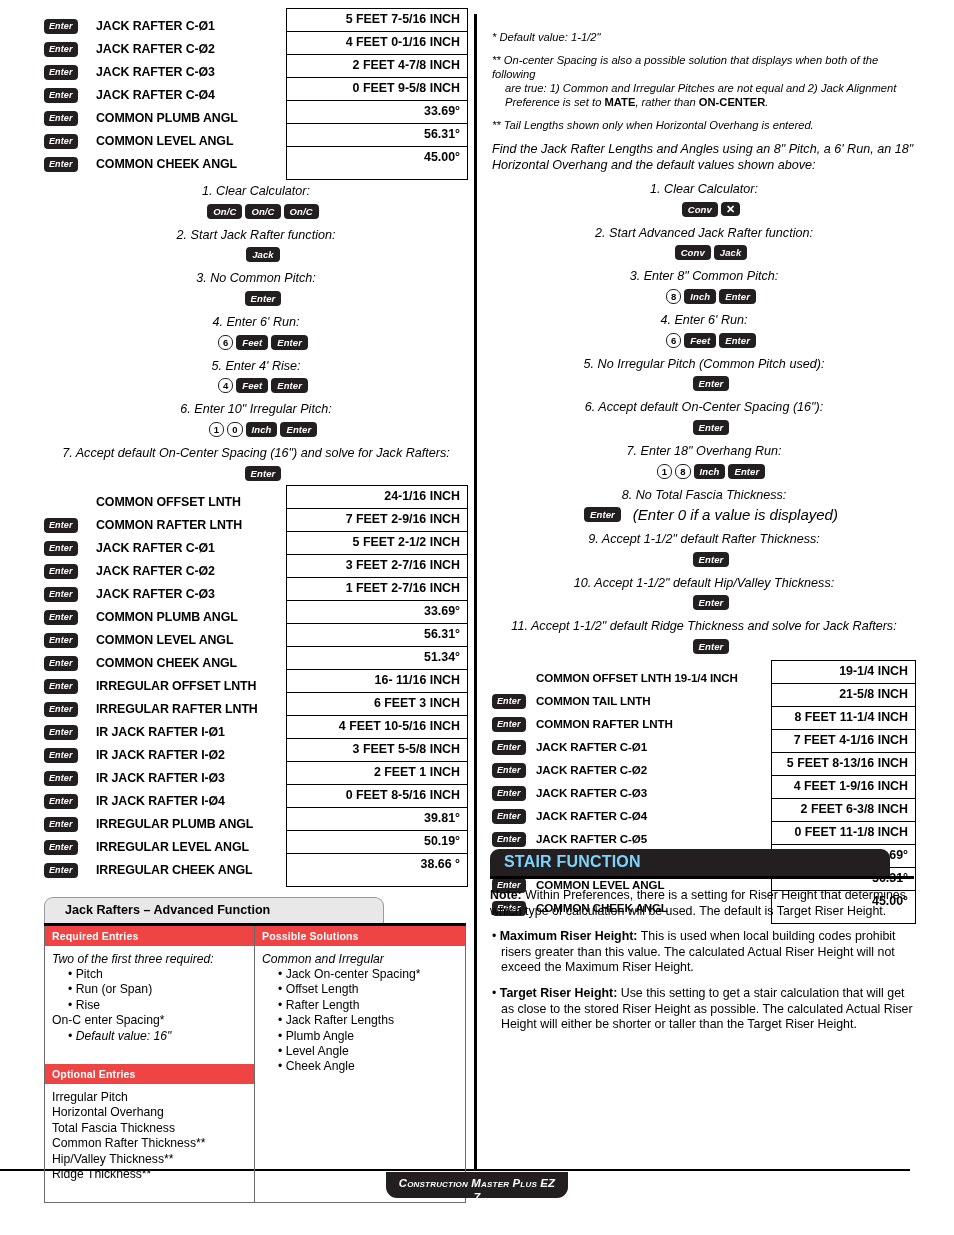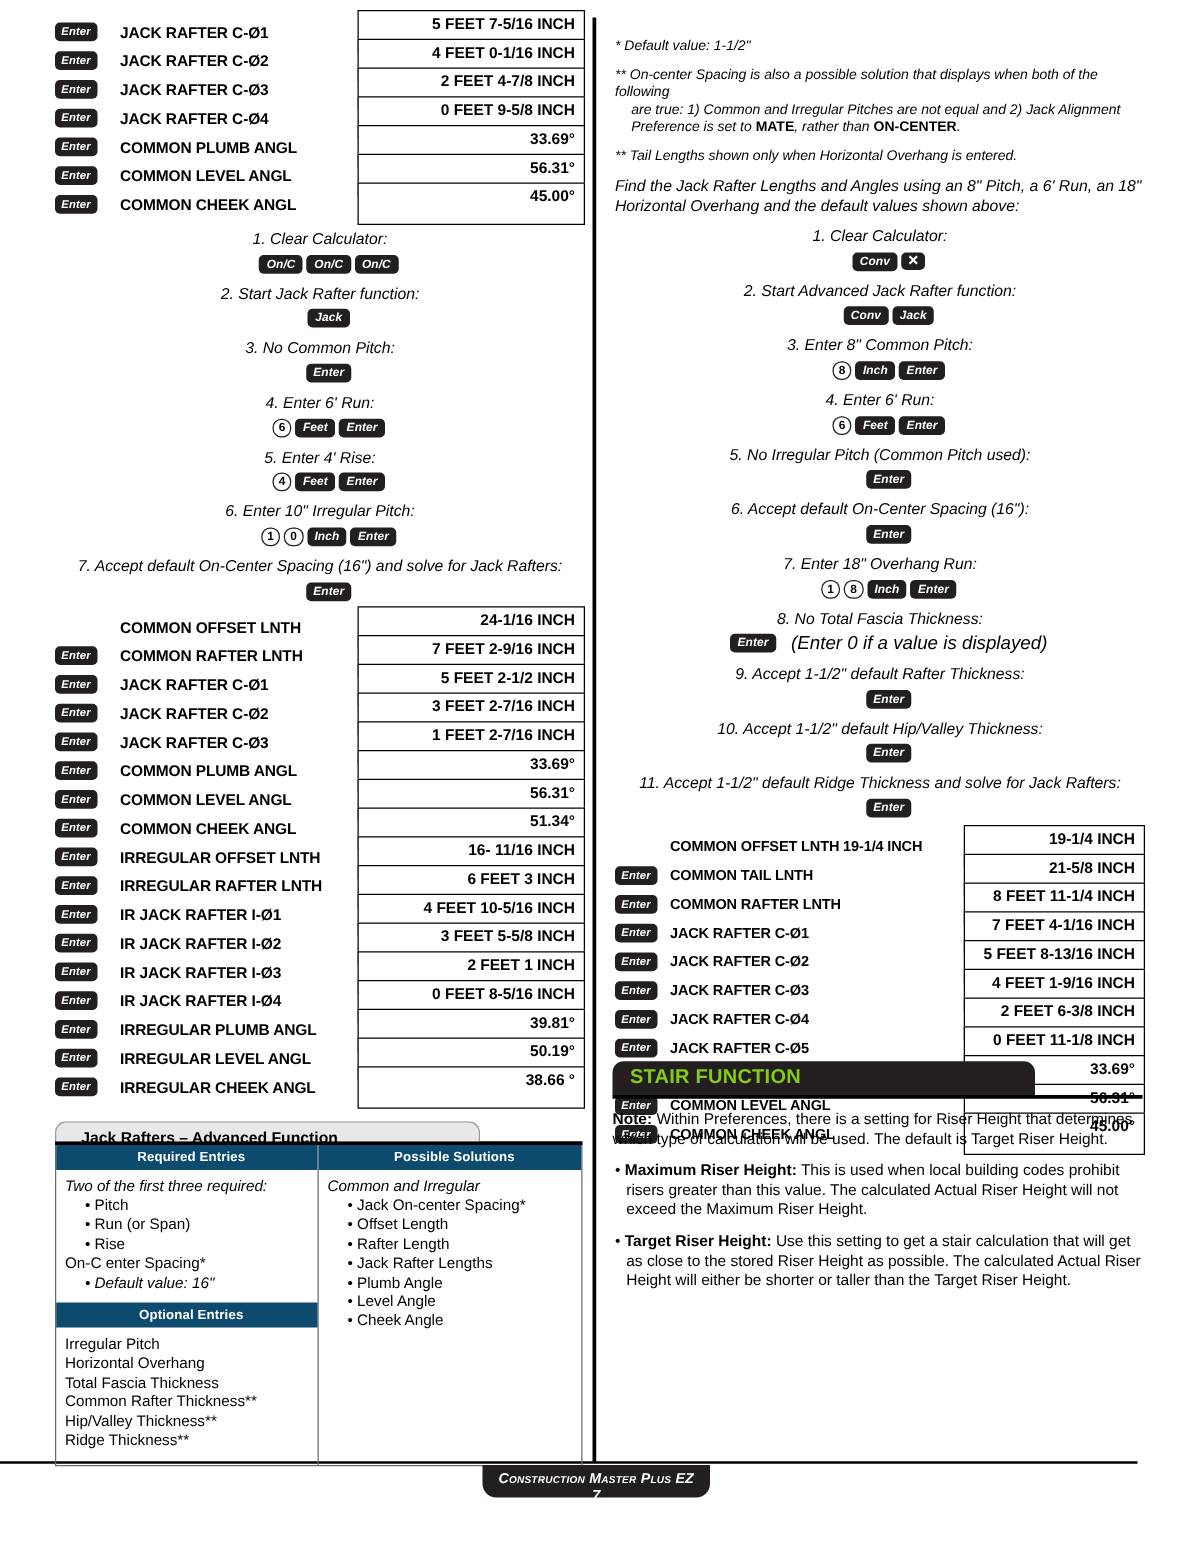--- a/index.html
+++ b/index.html
@@ -101,54 +101,53 @@
   .foot {
     font-style: italic; font-size: 11.2px; line-height: 14px;
     margin-bottom: 9px;
   }
   .foot .ind { display: block; padding-left: 13px; }
   .foot b { font-style: normal; font-weight: bold; }
 
   
   .panel { position: absolute; left: 44px; top: 897px; width: 422px; }
   .panel-tab {
-    width: 340px; height: 16px;
+    width: 340px; height: 26px;
     background: #e8e8e8;
     border: 1.4px solid #9a9a9a;
     border-bottom: none;
     border-radius: 9px 9px 0 0;
     font-size: 12.6px; font-weight: bold;
     line-height: 25px;
     padding-left: 20px;
     position: relative; z-index: 2;
   }
   .panel-tabline { width: 422px; height: 2.5px; background: #000; }
   .panel-grid { display: flex; width: 422px; border: 1.2px solid #6b6b6b; border-top: none; }
   .pg-col { width: 50%; }
   .pg-col.left { border-right: 1.2px solid #6b6b6b; }
   .pg-head {
-    background: #0c4a6e; color: #fff;
+    background: #ef4444; color: #fff;
     font-size: 10.6px; font-weight: bold;
     padding: 4px 0 4px 7px;
     letter-spacing: 0.1px;
-    text-align: center;
-  }
-  .pg-body { padding: 6px 6px 8px 7px; font-size: 12.2px; line-height: 15.4px; }
+  }
+  .pg-body { padding: 6px 6px 20px 7px; font-size: 12.2px; line-height: 15.4px; }
   .pg-body .em { font-style: italic; }
   .pg-body ul { margin: 0; padding: 0 0 0 16px; list-style: none; }
   .pg-body li::before { content: "• "; }
   .pg-body li { line-height: 15.4px; }
   .pg-col.left .pg-body.b2 { min-height: 104px; }
   .pg-col.right .pg-body { min-height: 236px; }
 
   
   .stair { position: absolute; left: 490px; top: 849px; width: 424px; }
   .stair-banner {
-    width: 338px; height: 27px;
-    background: #231f20; color: #84cc16;
+    width: 400px; height: 27px;
+    background: #231f20; color: #7dd3fc;
     border-radius: 9px 9px 0 0;
     font-size: 16px; font-weight: bold;
     line-height: 26px;
     padding-left: 14px;
     letter-spacing: 0.2px;
     position: relative; z-index: 2;
   }
   .stair-rule { width: 424px; height: 3px; background: #000; }
   .stair-body { padding-top: 9px; font-size: 12.4px; line-height: 15.6px; }
   .stair-body p { margin: 0 0 10px 0; }

